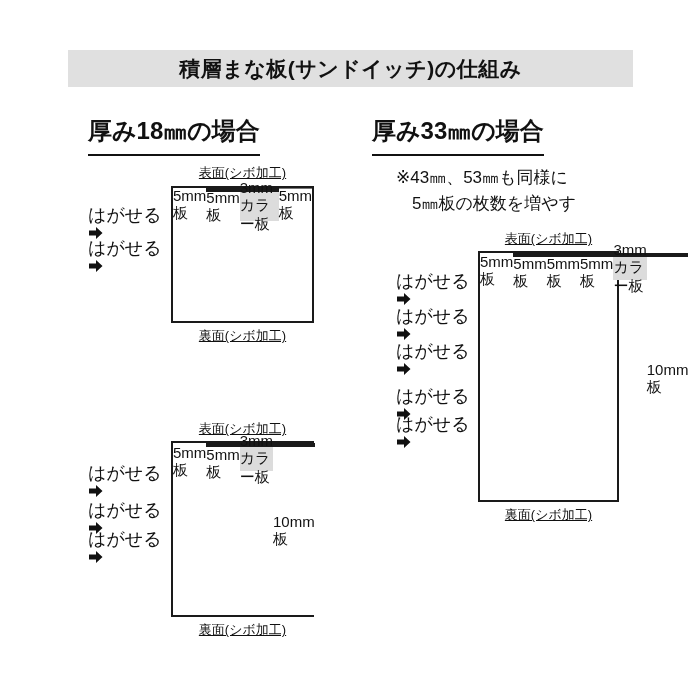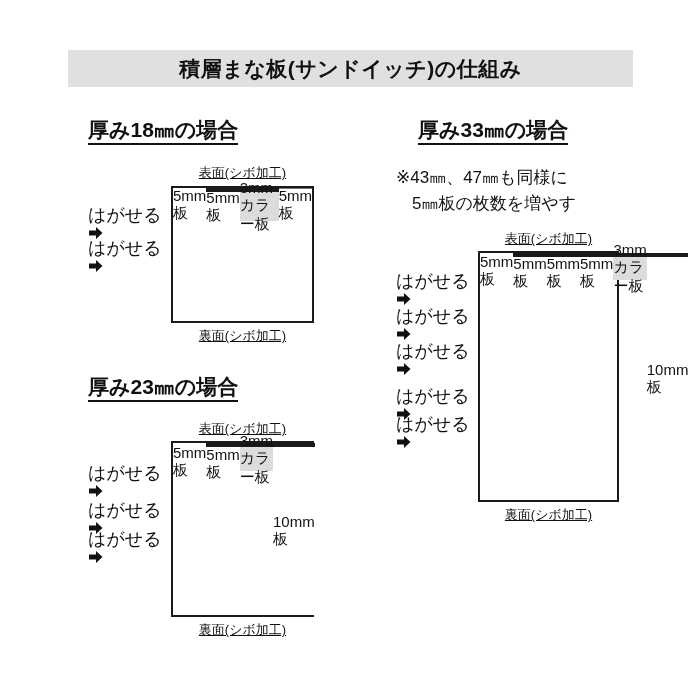--- a/index.html
+++ b/index.html
@@ -37,31 +37,31 @@
     font-size: 21px;
     font-weight: 700;
     letter-spacing: 0.5px;
     color: #111;
     white-space: nowrap;
   }
 
   
   .sec-heading {
     position: absolute;
-    font-size: 21px;
+    font-size: 24px;
     font-weight: 700;
     color: #111;
     white-space: nowrap;
     border-bottom: 2px solid #111;
-    padding-bottom: 2px;
+    padding-bottom: 10px;
     line-height: 1.1;
   }
   #h18 { left: 88px;  top: 118px; }
   #h23 { left: 88px;  top: 375px; }
-  #h33 { left: 418px; top: 118px; }
+  #h33 { left: 372px; top: 118px; }
 
   
   .note {
     position: absolute;
     left: 396px;
     top: 165px;
     font-size: 17px;
     line-height: 1.5;
     color: #111;
     white-space: nowrap;
@@ -167,21 +167,20 @@
     <span class="txt">はがせる</span>
     <span class="arrow">
       <svg class="arrow-glyph" viewBox="0 0 14 13" xmlns="http://www.w3.org/2000/svg" aria-hidden="true">
         <path d="M0 4 L7 4 L7 0.5 L13.5 6.5 L7 12.5 L7 9 L0 9 Z" fill="#111111"></path>
       </svg>
     </span>
   </div>
 
   <div class="face-label" style="left:171px; top:327px; width:143px;">裏面(シボ加工)</div>
 
-  <div class="sec-heading" id="h23">厚み23㎜の場合</div>
 
   <div class="face-label" style="left:171px; top:420px; width:143px;">表面(シボ加工)</div>
 
   <div class="stack" id="stack23" style="left:171px; top:441px; width:143px; height:176px;">
     <div class="layer" style="height:37px;">
       <span>5mm板</span>
     </div>
     <div class="layer sep-top" style="height:37px;">
       <span>5mm板</span>
     </div>
@@ -216,21 +215,21 @@
         <path d="M0 4 L7 4 L7 0.5 L13.5 6.5 L7 12.5 L7 9 L0 9 Z" fill="#111111"></path>
       </svg>
     </span>
   </div>
 
   <div class="face-label" style="left:171px; top:621px; width:143px;">裏面(シボ加工)</div>
 
   <div class="sec-heading" id="h33">厚み33㎜の場合</div>
 
   <div class="note">
-    <span>※43㎜、47㎜も同様に</span>
+    <span>※43㎜、53㎜も同様に</span>
     <span class="l2">5㎜板の枚数を増やす</span>
   </div>
 
   <div class="face-label" style="left:478px; top:230px; width:141px;">表面(シボ加工)</div>
 
   <div class="stack" id="stack33" style="left:478px; top:251px; width:141px; height:251px;">
     <div class="layer" style="height:35px;">
       <span>5mm板</span>
     </div>
     <div class="layer sep-top" style="height:35px;">

